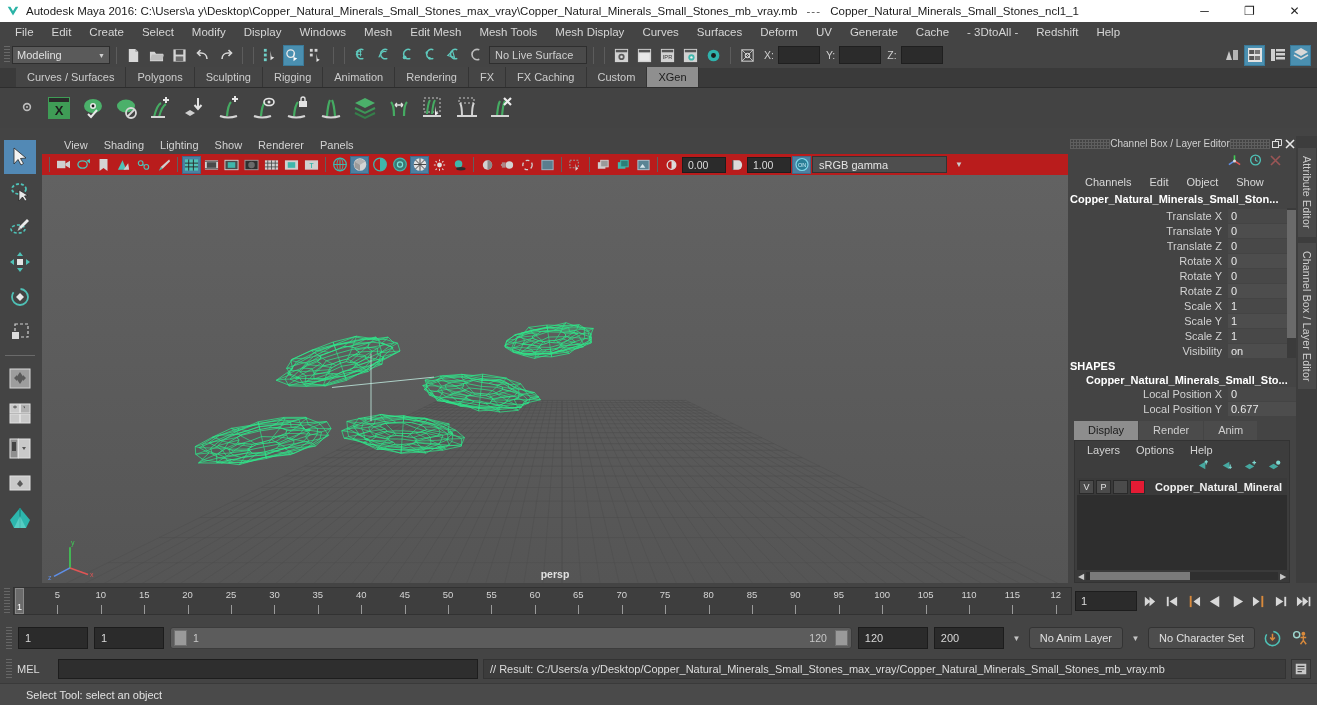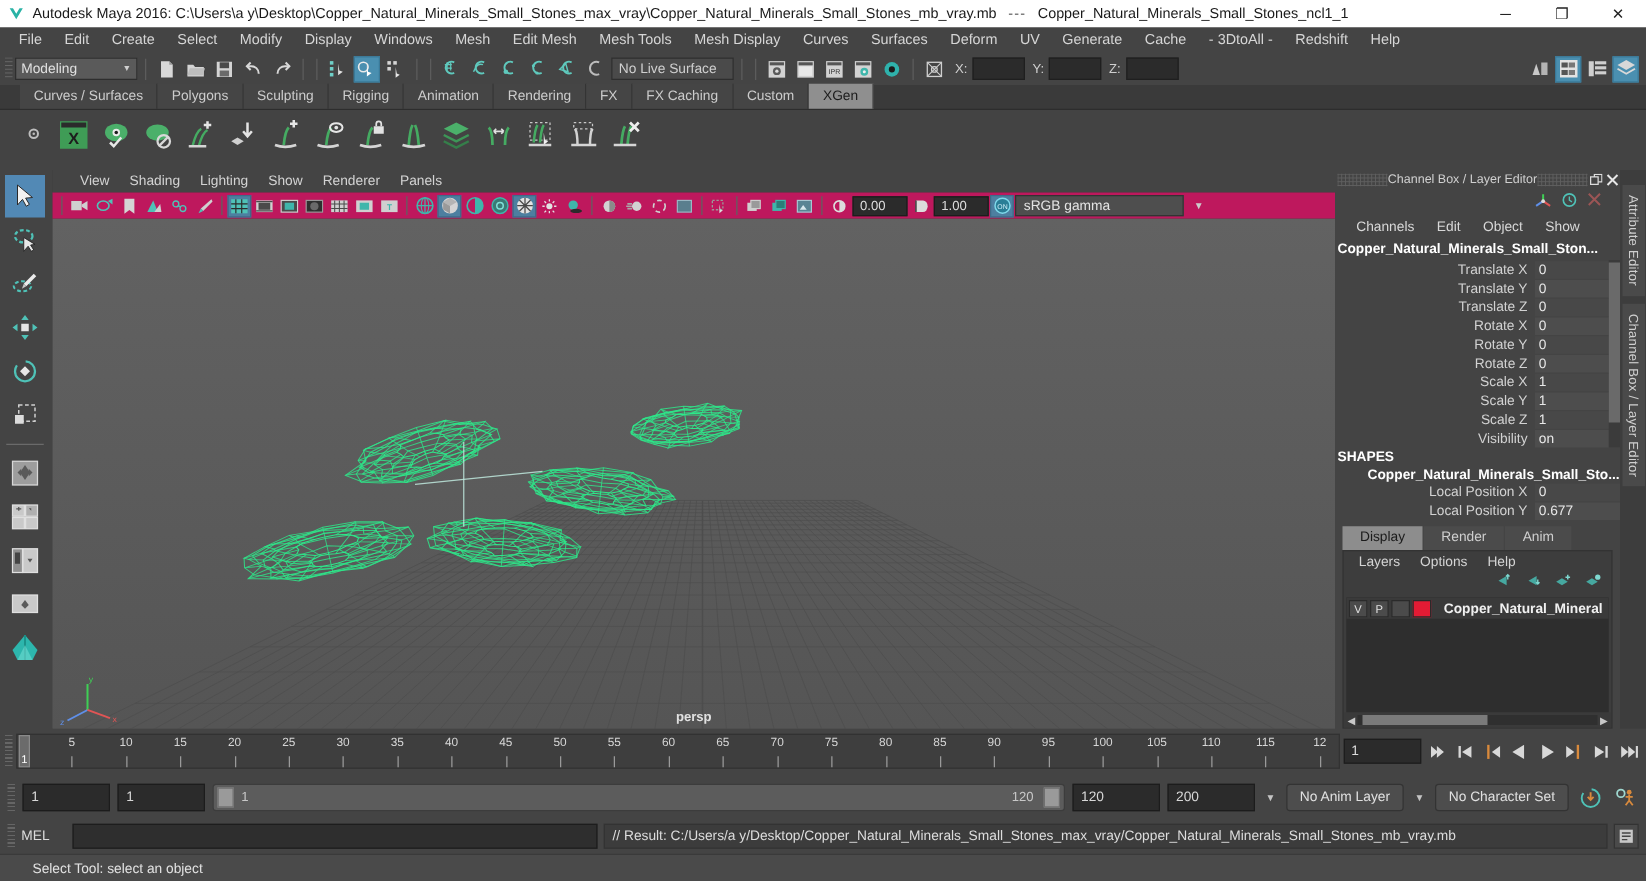--- a/index.html
+++ b/index.html
@@ -89,21 +89,21 @@
     justify-content:center; cursor:pointer; }
   .tool.sel { background: #5289b5; }
   .tool-div { width: 30px; height: 1px; background: #6a6a6a; margin: 5px 0; }
 
   
   .viewport-area { position:absolute; left:42px; top:136px; right:249px; bottom:122px;
     background:#3a3a3a; display:flex; flex-direction:column; }
   .vp-menu { height:18px; display:flex; align-items:center; padding-left:14px;
     font-size:11px; color:#d3d3d3; background:#444; gap:0; }
   .vp-menu .mi { padding:1px 8px; cursor:pointer; }
-  .vp-toolbar { height:21px; background:#be185d; display:flex; align-items:center;
+  .vp-toolbar { height:21px; background:#b91c1c; display:flex; align-items:center;
     padding-left:4px; gap:1px; }
   .vbtn { width:19px; height:18px; display:flex; align-items:center;
     justify-content:center; cursor:pointer; border:1px solid transparent; }
   .vbtn.on { background:#4d7fa0; border-color:#3e6b88; }
   .vsep2 { width:1px; height:15px; background:#606060; margin:0 3px; }
   .numfld { width:44px; height:16px; background:#2b2b2b; border:1px solid #1d1d1d;
     color:#dcdcdc; font-size:10.5px; display:flex; align-items:center;
     padding-left:5px; }
   .gammabox { width:135px; height:17px; background:#4e4e4e; border:1px solid #333;
     color:#e4e4e4; font-size:11px; display:flex; align-items:center; padding-left:6px; }
@@ -137,21 +137,21 @@
   .cb-rows { position:relative; }
   .cb-row { display:flex; height:15px; align-items:center; font-size:11px; }
   .cb-row .lbl { flex:1; text-align:right; color:#d2d2d2; padding-right:6px;
     white-space:nowrap; overflow:hidden; }
   .cb-row .val { width:68px; color:#e8e8e8; background:#484848; height:14px;
     display:flex; align-items:center; padding-left:3px; }
   .cb-row:nth-child(even) .val { background:#4d4d4d; }
   .cb-scroll { position:absolute; right:0; top:0; width:9px; bottom:0; background:#3b3b3b; }
   .cb-thumb { position:absolute; left:0; width:9px; background:#6a6a6a; }
   .cb-section { font-size:11px; color:#ffffff; font-weight:bold; padding:2px 0 2px 2px; }
-  .cb-shapename { font-size:11px; color:#ffffff; font-weight:bold; padding-left:26px;
+  .cb-shapename { font-size:11px; color:#ffffff; font-weight:bold; padding-left:18px;
     white-space:nowrap; overflow:hidden; }
 
   .le-tabs { display:flex; height:19px; padding-left:6px; margin-top:5px; }
   .le-tab { font-size:11px; padding:3px 14px 2px; cursor:pointer; color:#cfcfcf;
     background:#4b4b4b; margin-right:1px; }
   .le-tab.active { background:#8d8d8d; color:#1b1b1b; }
   .le-body { margin:0 6px; background:#3d3d3d; border:1px solid #333; flex:1;
     display:flex; flex-direction:column; }
   .le-menu { height:17px; display:flex; align-items:center; font-size:11px;
     color:#d4d4d4; padding-left:4px; }

